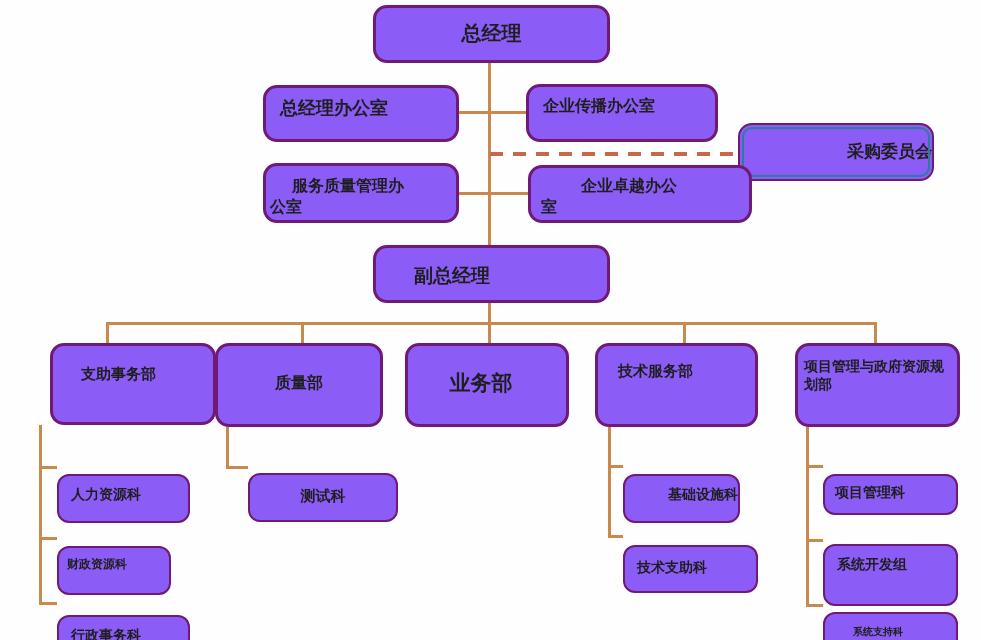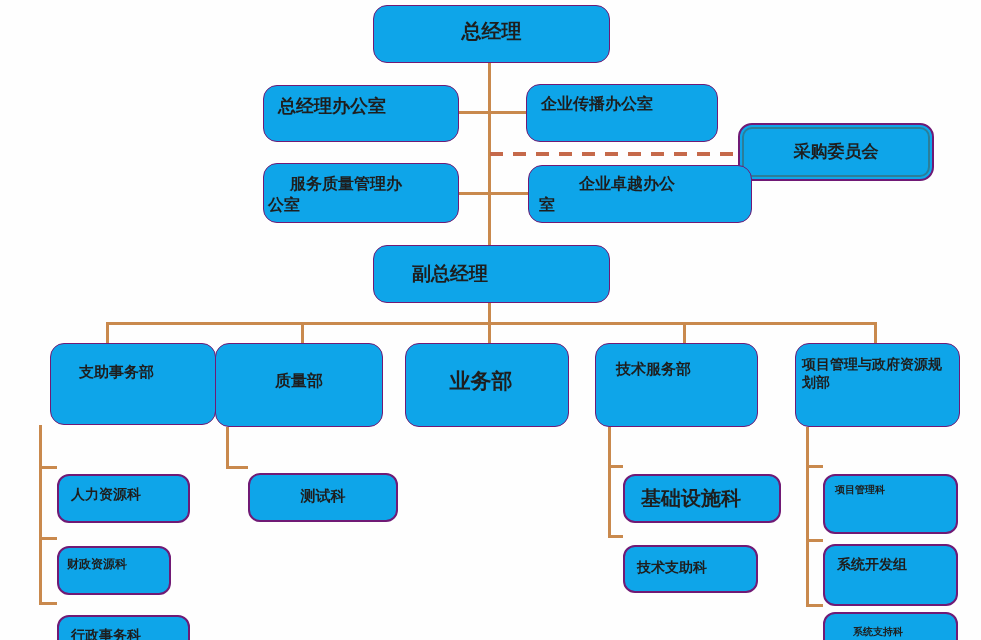--- a/index.html
+++ b/index.html
@@ -9,27 +9,27 @@
     overflow:hidden;
   }
   
   .line{position:absolute;background:#c9894d;}
   .dash{
     position:absolute;height:4px;background:
       repeating-linear-gradient(90deg,#c5694a 0 13px,transparent 13px 23px);
   }
   
   .node{
-    position:absolute;box-sizing:border-box;background:#0ea5e9;
-    border:1px solid #701a75;border-radius:14px;
+    position:absolute;box-sizing:border-box;background:#8b5cf6;
+    border:3px solid #701a75;border-radius:14px;
     font-weight:bold;color:#1e1e1e;
     white-space:pre-line;word-break:break-all;line-height:1.3;
   }
   .node.sm{border-width:2px;border-radius:12px;margin-top:30px;}
-  .node.dbl{border-width:2px;}
+  .node.dbl{border-width:2px;text-align:right;}
   .node.dbl::before{
     content:"";position:absolute;inset:2px;border:2px solid #2b7e99;
     border-radius:10px;pointer-events:none;
   }
   .ctr{text-align:center;}
   
   #n-gm       {left:373px;top:5px;  width:237px;height:58px;font-size:20px;line-height:50px;}
   #n-gmoff    {left:263px;top:85px; width:196px;height:57px;font-size:18px;padding:8px 6px 0 14px;}
   #n-comm     {left:526px;top:84px; width:192px;height:58px;font-size:16px;padding:9px 6px 0 14px;}
   #n-proc     {left:738px;top:123px;width:196px;height:58px;font-size:17px;line-height:52px;}
@@ -38,23 +38,23 @@
   #n-deputy   {left:373px;top:245px;width:237px;height:58px;font-size:19px;padding:15px 0 0 38px;}
   #n-support  {left:22px; top:343px;width:166px;height:82px;font-size:15px;padding:19px 0 0 28px;margin-left:28px;}
   #n-quality  {left:215px;top:343px;width:168px;height:84px;font-size:16px;padding:27px 0 0 0;}
   #n-business {left:405px;top:343px;width:164px;height:84px;font-size:21px;padding:24px 12px 0 0;}
   #n-tech     {left:595px;top:343px;width:163px;height:84px;font-size:15px;padding:16px 0 0 20px;}
   #n-pm       {left:795px;top:343px;width:165px;height:84px;font-size:14px;padding:11px 4px 0 6px;}
   #n-hr       {left:57px; top:444px;width:133px;height:49px;font-size:14px;padding:9px 0 0 12px;}
   #n-fin      {left:57px; top:516px;width:114px;height:49px;font-size:12px;padding:9px 0 0 8px;}
   #n-adm      {left:57px; top:585px;width:133px;height:48px;font-size:14px;padding:9px 0 0 12px;}
   #n-test     {left:248px;top:443px;width:150px;height:49px;font-size:15px;padding:12px 0 0 0;}
-  #n-infra    {left:623px;top:444px;width:158px;height:49px;font-size:20px;padding:9px 0 0 16px;}
+  #n-infra    {left:623px;top:444px;width:117px;height:49px;font-size:14px;padding:9px 0 0 16px;text-align:right;}
   #n-tsup     {left:623px;top:515px;width:135px;height:48px;font-size:14px;padding:11px 0 0 12px;}
-  #n-pmsec    {left:823px;top:444px;width:135px;height:60px;font-size:10px;padding:7px 16px 0 10px;}
+  #n-pmsec    {left:823px;top:444px;width:135px;height:41px;font-size:14px;padding:7px 16px 0 10px;}
   #n-sysdev   {left:823px;top:514px;width:135px;height:62px;font-size:14px;padding:9px 0 0 12px;}
   #n-syssup   {left:823px;top:582px;width:135px;height:48px;font-size:10px;padding:11px 0 9px 28px;}
 </style>
 </head>
 <body>
 
 <div class="canvas">
 
   <div class="line" style="left:488px;top:63px;width:3px;height:183px;"></div>
   <div class="line" style="left:459px;top:111px;width:68px;height:3px;"></div>

